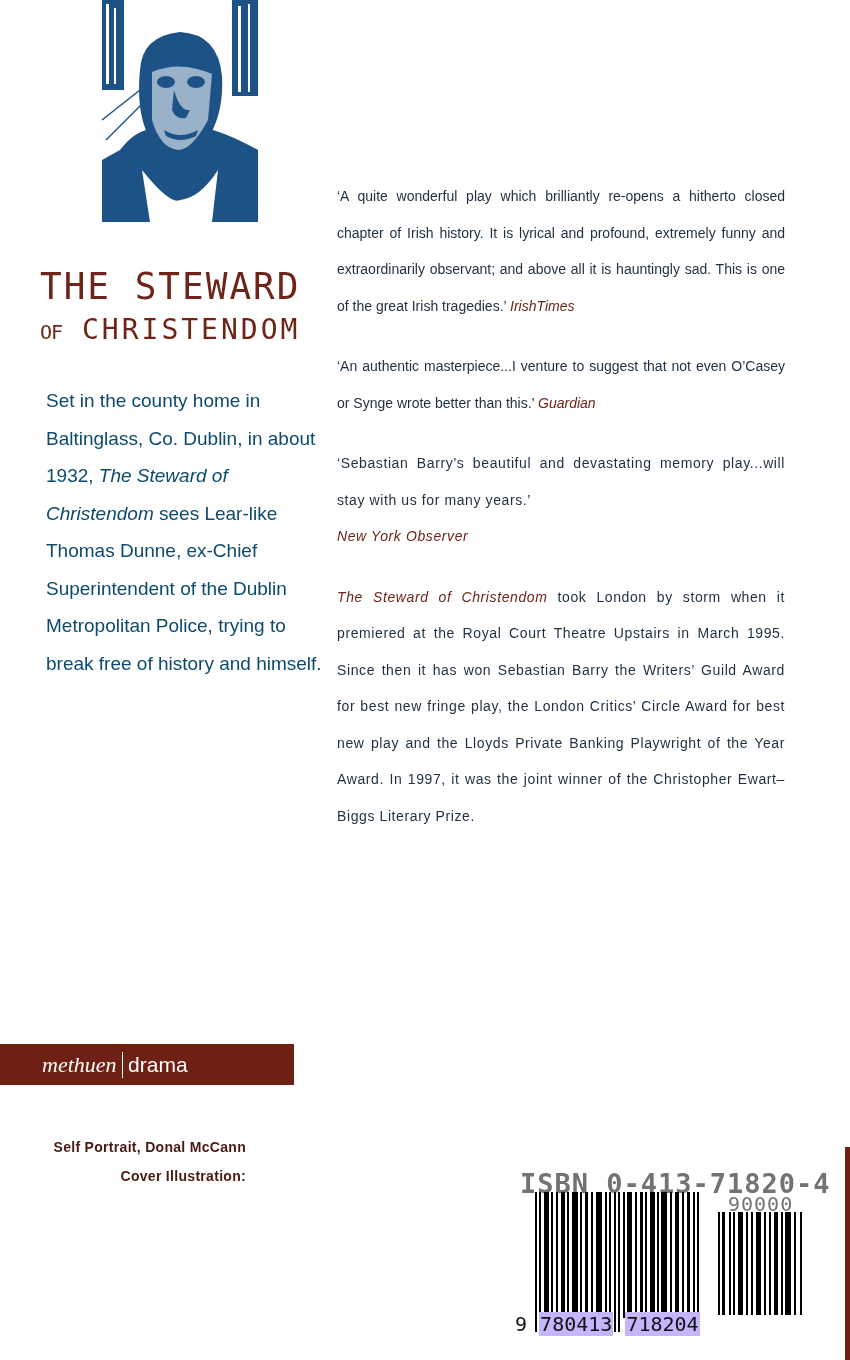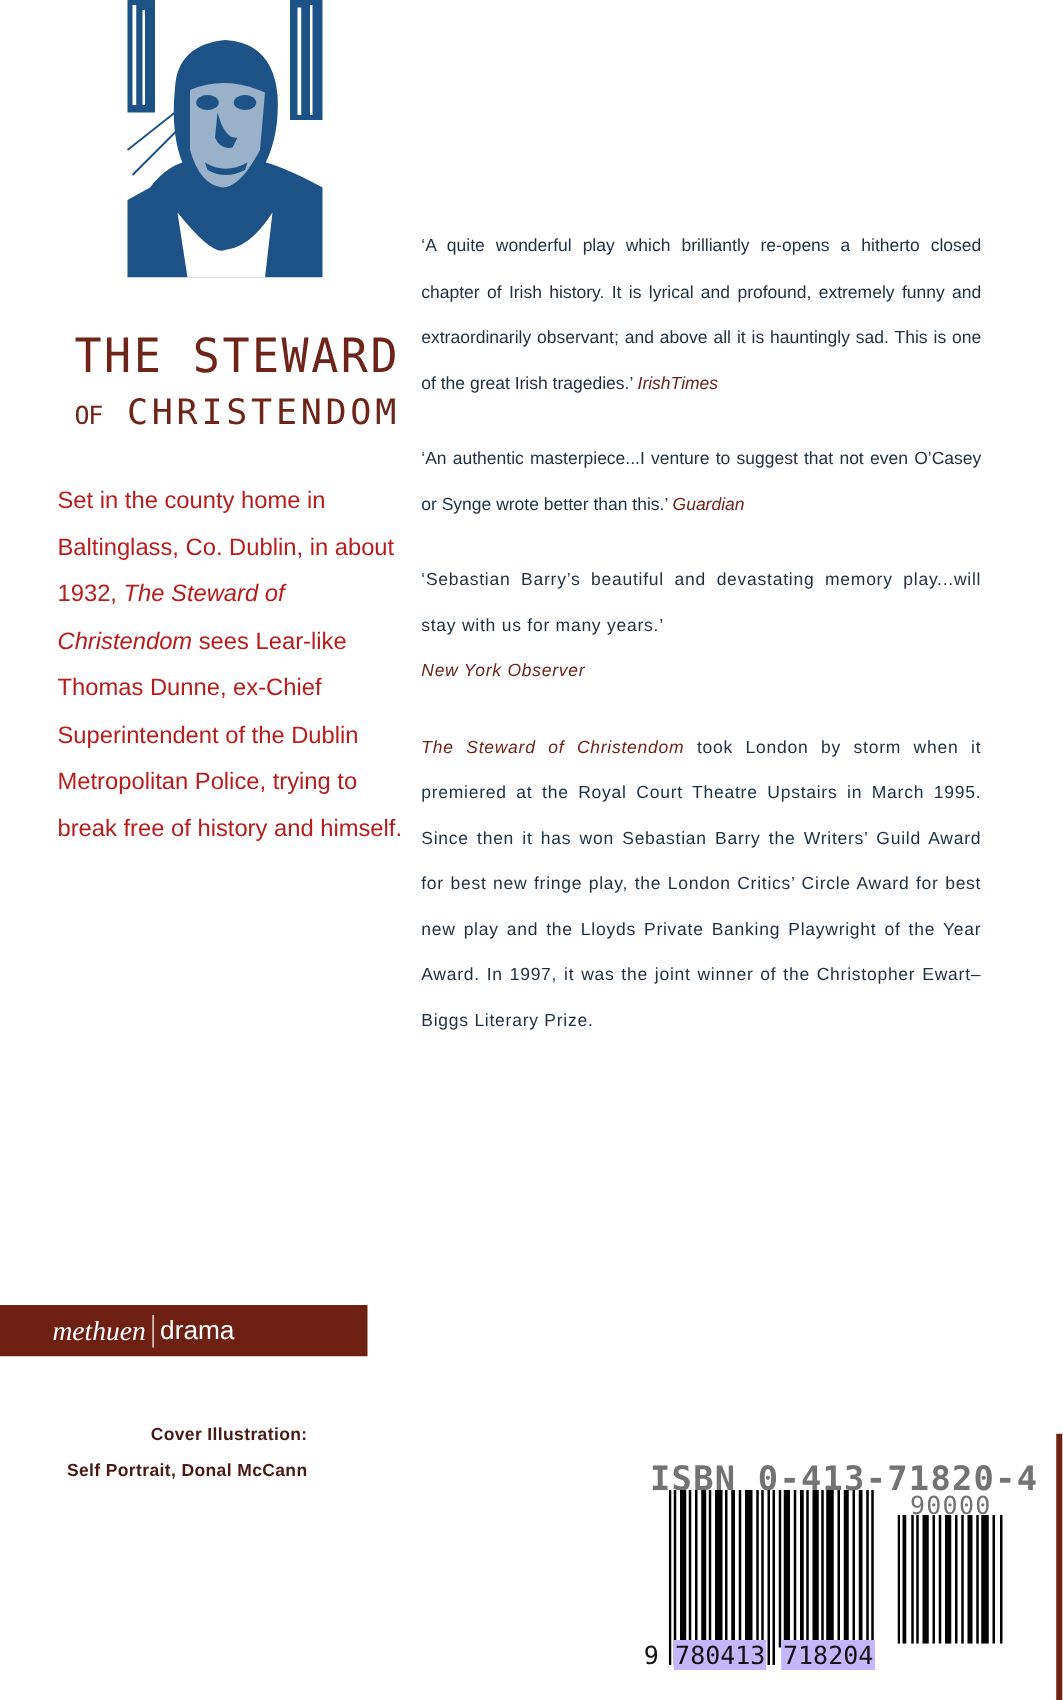--- a/index.html
+++ b/index.html
@@ -8,29 +8,28 @@
       background: #ffffff;
       font-family: "Liberation Sans", sans-serif;
     }
     .portrait {
       position: absolute; left: 100px; top: 0; width: 160px; height: 222px;
     }
     .title {
       position: absolute; left: 40px; top: 262px; width: 280px;
       color: #6e2418; font-family: "DejaVu Sans Mono", monospace;
       letter-spacing: 2px;
-      text-align: right;
     }
     .title .l1 { font-size: 36px; line-height: 48px; transform: scaleY(1.05); display:block; }
     .title .l2 { font-size: 28px; line-height: 40px; display:block; letter-spacing: 3px; }
     .title .l2 small { font-size: 20px; letter-spacing: -1px; }
 
     .synopsis {
       position: absolute; left: 46px; top: 382px; width: 280px;
-      color: #b91c1c; font-size: 19px; line-height: 37.5px;
+      color: #0c4a6e; font-size: 19px; line-height: 37.5px;
     }
     .synopsis i { font-style: italic; }
 
     .quotes {
       position: absolute; left: 337px; top: 178px; width: 448px;
       color: #1d2f40; font-size: 14px; line-height: 36.5px;
       text-align: justify;
     }
     .quotes p { margin: 0 0 24px 0; }
     .quotes .src { color: #6e2418; font-style: italic; }
@@ -129,22 +128,22 @@
   </p>
 </div>
 
 <div class="publisher">
   <span class="m">methuen</span>
     <span class="bar"></span>
     <span class="d">drama</span>
 </div>
 
 <div class="credit">
+  <div>Self Portrait, Donal McCann</div>
   <div>Cover Illustration:</div>
-  <div>Self Portrait, Donal McCann</div>
 </div>
 
 <div class="isbn-text">ISBN 0-413-71820-4</div>
 
 <svg class="barcode" viewBox="0 0 165 140" preserveAspectRatio="none">
   <g fill="#000">
     <rect x="0" y="0" width="2" height="140"></rect>
       <rect x="4" y="0" width="2" height="140"></rect>
     <rect x="9" y="0" width="5" height="126"></rect>
       <rect x="16" y="0" width="2" height="126"></rect>

